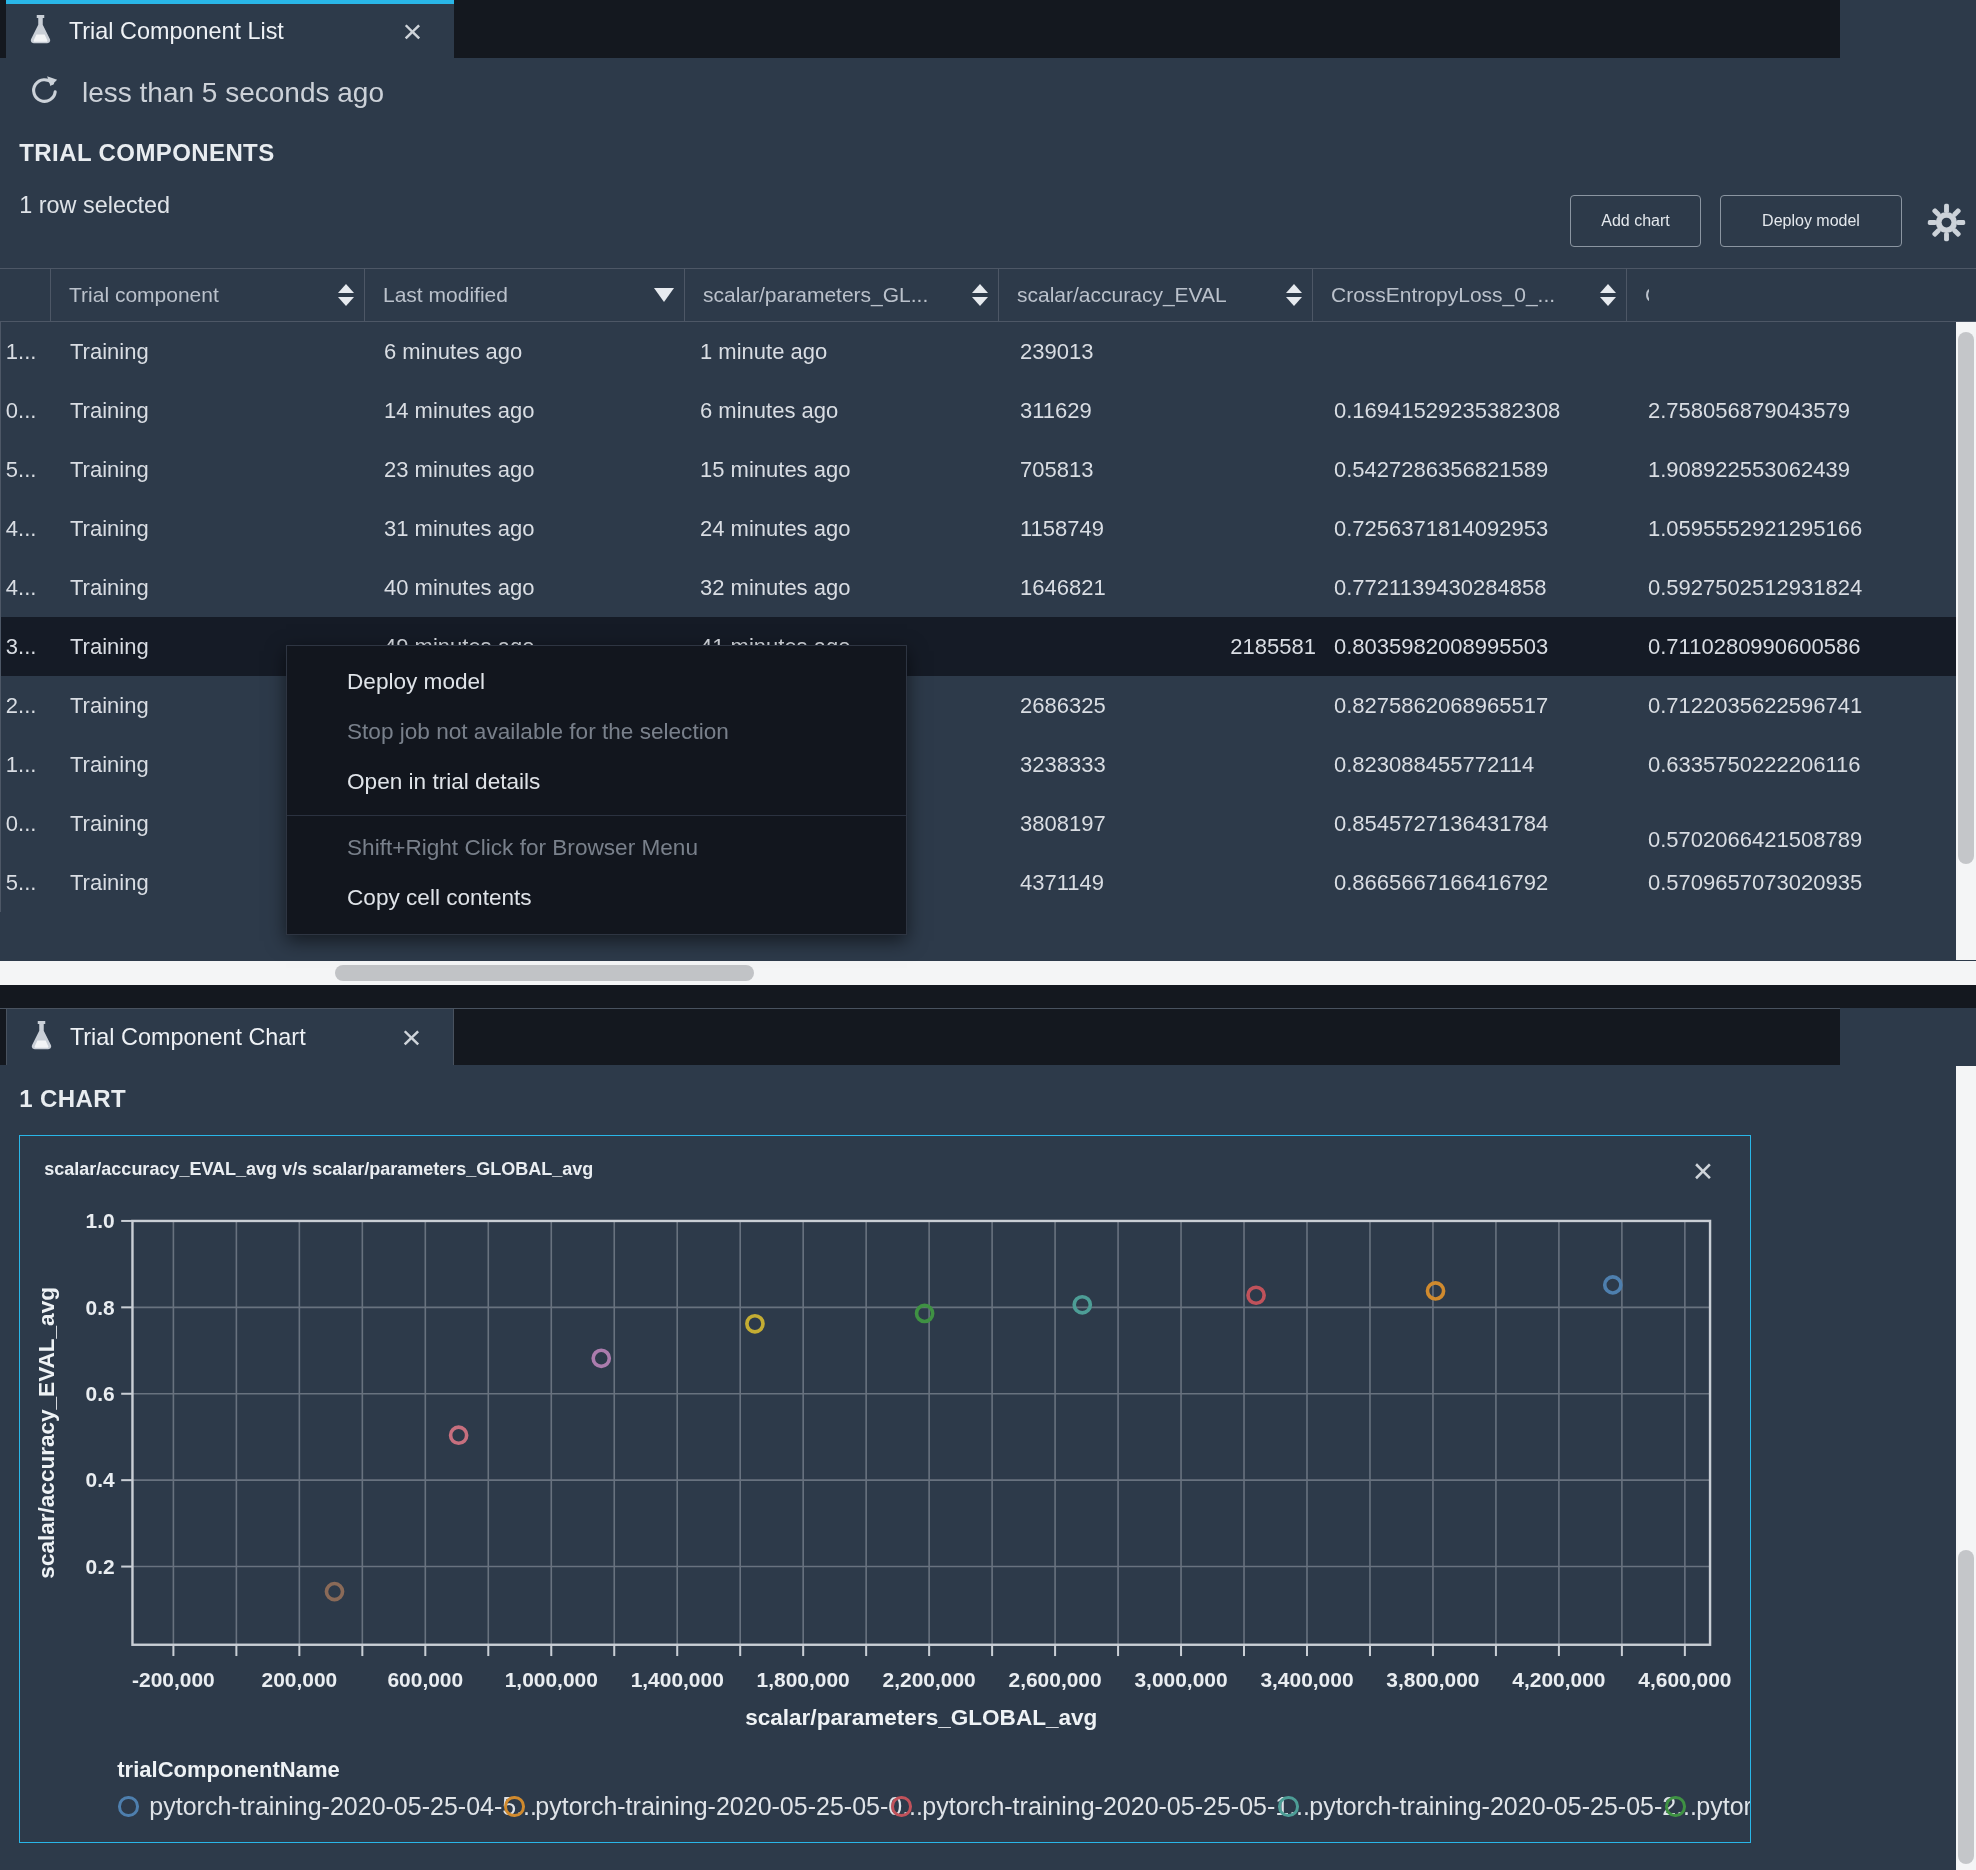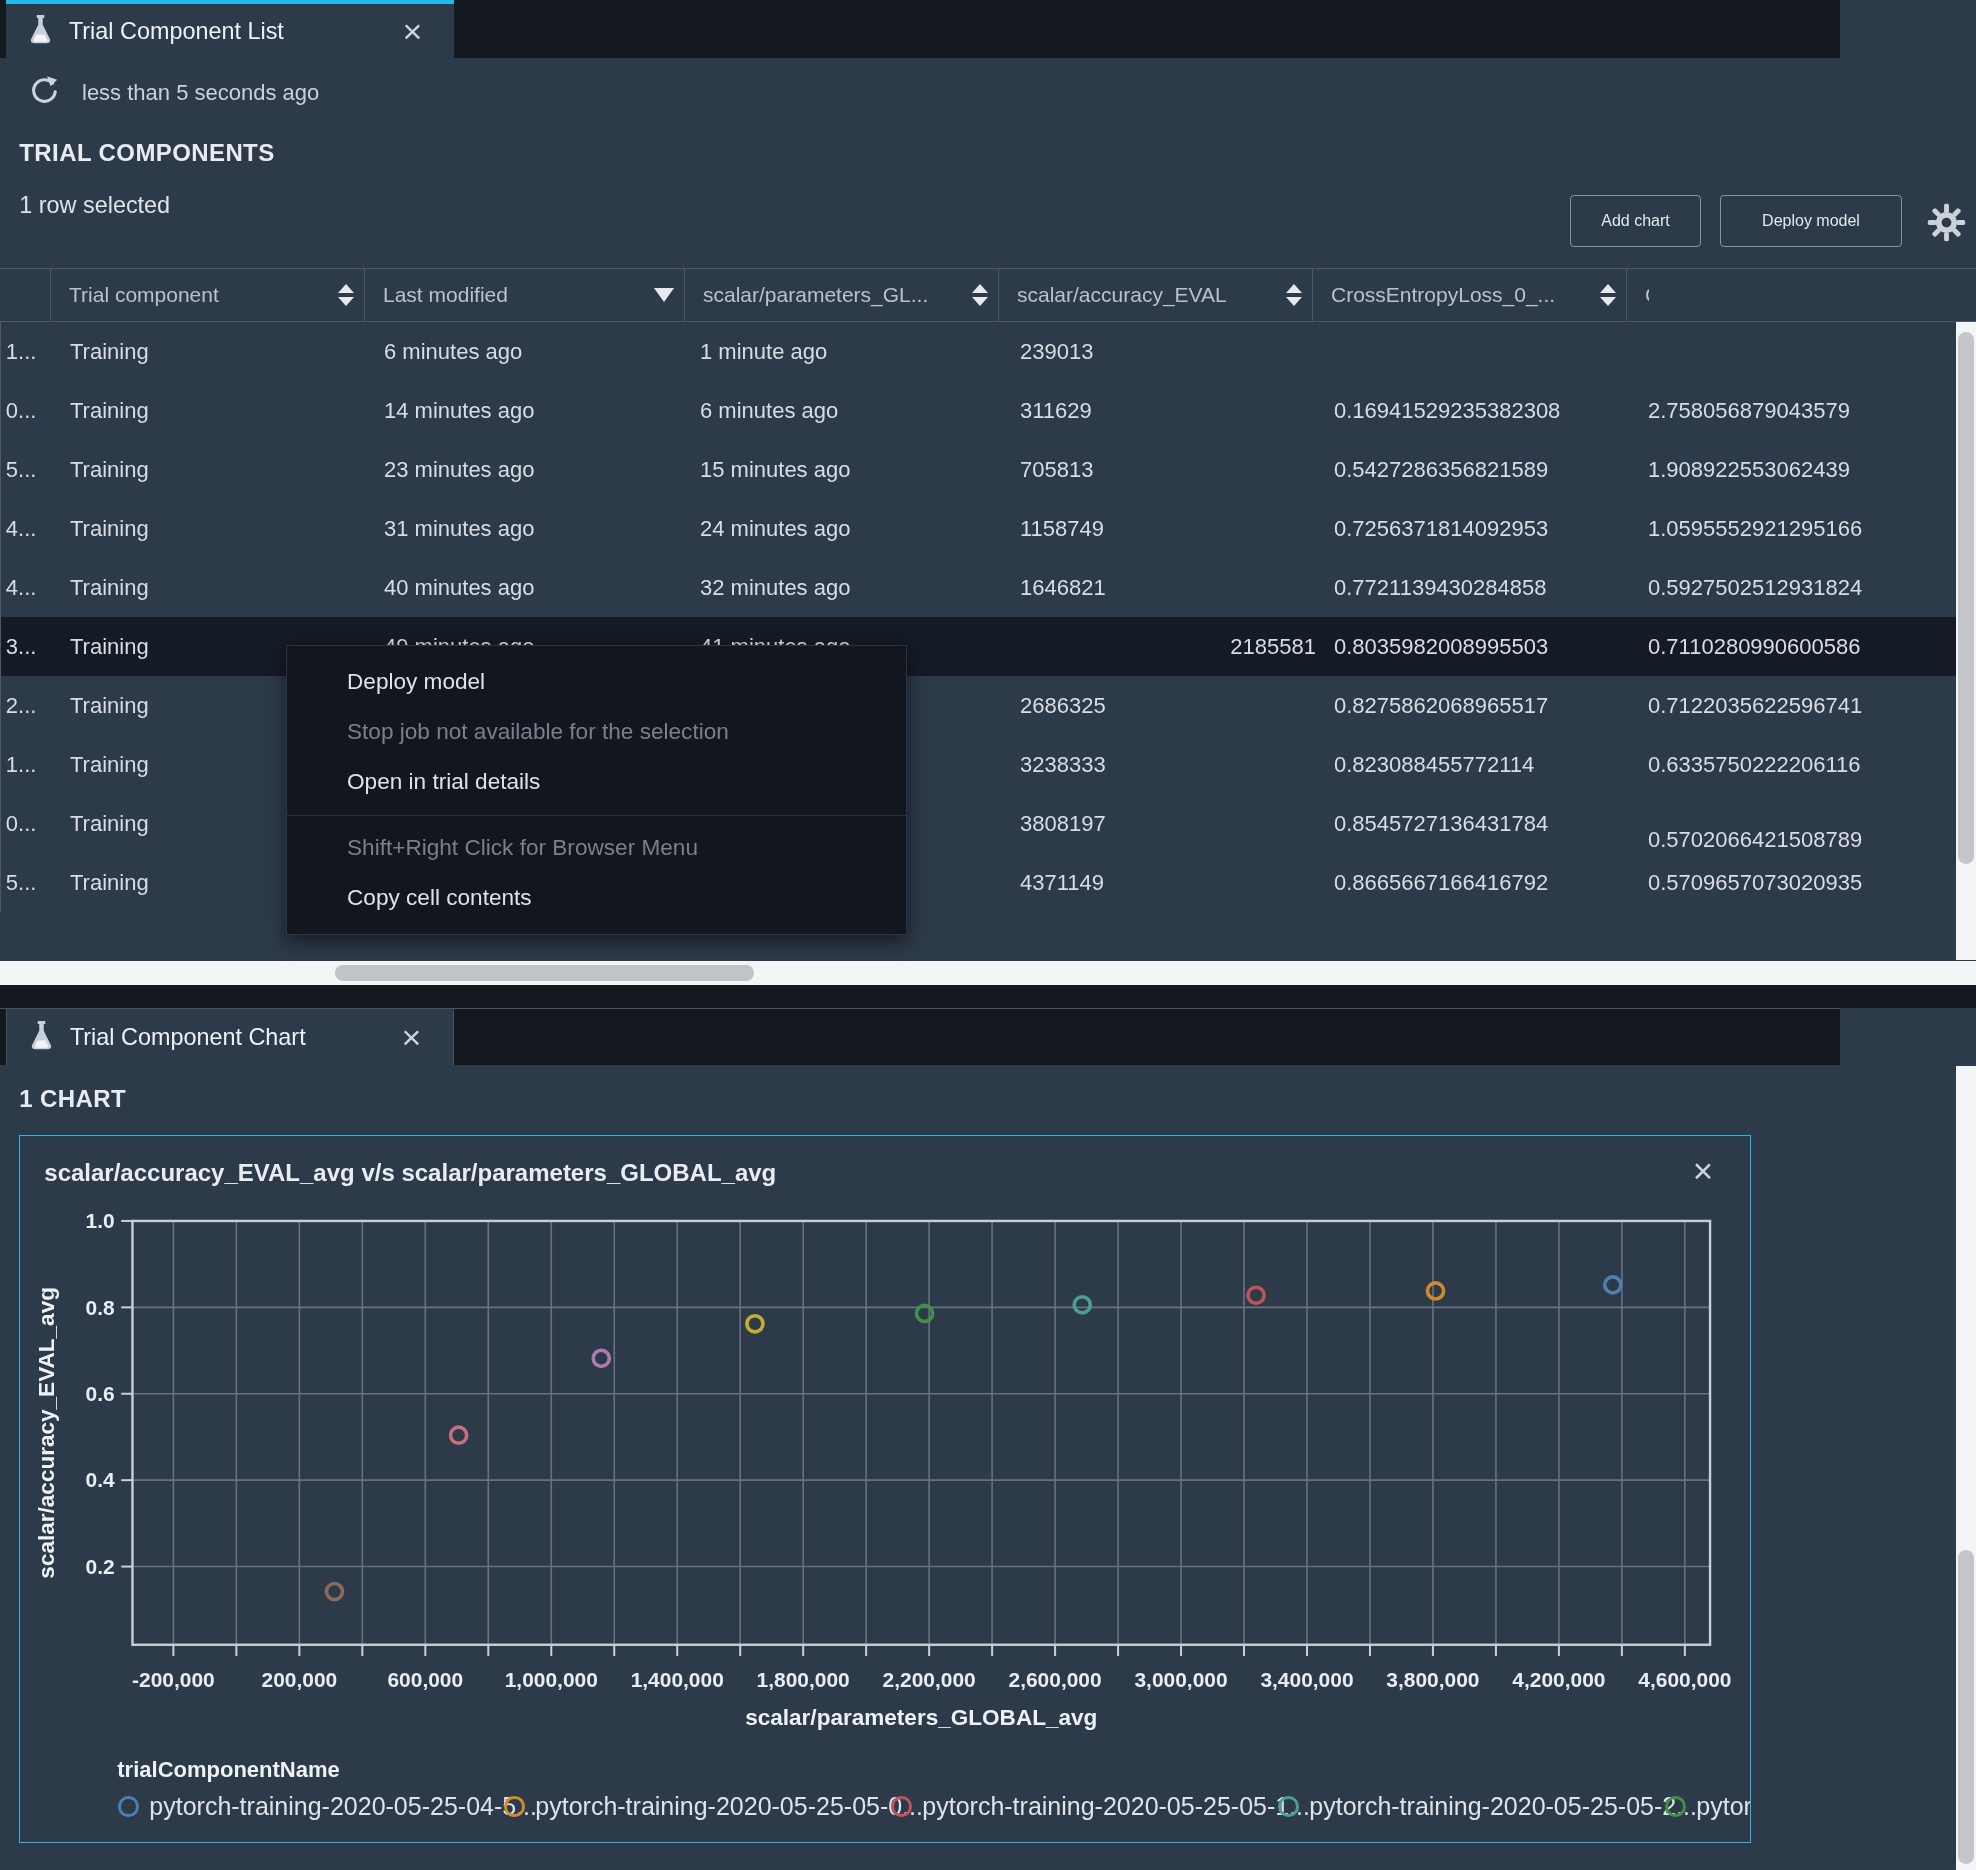--- a/index.html
+++ b/index.html
@@ -20,21 +20,21 @@
   }
   .tab-top{border-top:4px solid #29b6e8}
   #panel-chart .tabbar{border-top:1.6px solid #49525f;height:56px}
   #panel-chart .tab{border-left:0.8px solid #49525f;border-right:0.8px solid #49525f;height:56px}
   .tab .flask{margin-left:21px;flex:none}
   .tab-title{margin-left:14.5px;font-size:23.4px;color:#eef1f5;white-space:nowrap}
   .tab-close{margin-left:auto;margin-right:32px;font-size:34px;line-height:34px;color:#cfd4da;cursor:default}
 
   
   .refresh-row{position:absolute;left:27px;top:74px;display:flex;align-items:center}
-  .refresh-row .txt{margin-left:21px;font-size:22px;color:#ccd1d8}
+  .refresh-row .txt{margin-left:21px;font-size:28px;color:#ccd1d8}
   .section-title{position:absolute;left:19.3px;top:139px;font-size:24px;font-weight:bold;
     color:#e8ecf0;letter-spacing:0.4px}
   .selection-status{position:absolute;left:19.3px;top:192px;font-size:23.4px;color:#dfe3e8}
   .btn{position:absolute;height:52px;box-sizing:border-box;border:0.8px solid #8b95a1;border-radius:4px;
     background:transparent;color:#e4e8ed;font-size:16px;text-align:center;
     display:flex;align-items:center;justify-content:center;
     font-family:"Liberation Sans","DejaVu Sans",sans-serif}
   #btn-add-chart{left:1570px;top:195px;width:131px}
   #btn-deploy-model{left:1720px;top:195px;width:182px}
   #gear{position:absolute;left:1927px;top:203px}
@@ -75,21 +75,21 @@
     padding:11.3px 0;z-index:10}
   .menu-item{height:50px;line-height:50px;padding-left:60px;font-size:22.6px;color:#dfe3e8;white-space:nowrap}
   .menu-item.disabled{color:#79808b}
   .menu-divider{height:0.8px;background:#2b3240;margin:7.3px 0}
 
   
   #chart-section-title{position:absolute;left:19.3px;top:77px;font-size:24px;font-weight:bold;
     color:#e8ecf0;letter-spacing:0.4px}
   .chart-card{position:absolute;left:19.3px;top:127px;width:1730px;height:706px;box-sizing:content-box;
     border:1.6px solid #29b6e8;background:#2d3a4a;overflow:hidden}
-  .card-title{position:absolute;left:24px;top:22.6px;font-size:24px;font-weight:bold;color:#e9edf1;white-space:nowrap}
+  .card-title{position:absolute;left:24px;top:22.6px;font-size:18px;font-weight:bold;color:#e9edf1;white-space:nowrap}
   .card-close{position:absolute;right:37px;top:14.5px;font-size:35px;color:#cfd4da}
   svg.plot{position:absolute;left:0;top:64px}
   svg text{font-family:"Liberation Sans","DejaVu Sans",sans-serif}
   .legend{position:absolute;left:0;top:621px;width:1730px;height:85px}
   .legend-title{position:absolute;left:97px;top:0;font-size:22px;font-weight:bold;color:#eef2f5}
   .legend-item{position:absolute;top:35px;display:flex;align-items:center;white-space:nowrap}
   .legend-marker{width:14.5px;height:14.5px;border-radius:50%;border-width:3.2px;border-style:solid;flex:none}
   .legend-label{margin-left:10.5px;font-size:25px;color:#dfe3e8}
 </style>
 </head>

